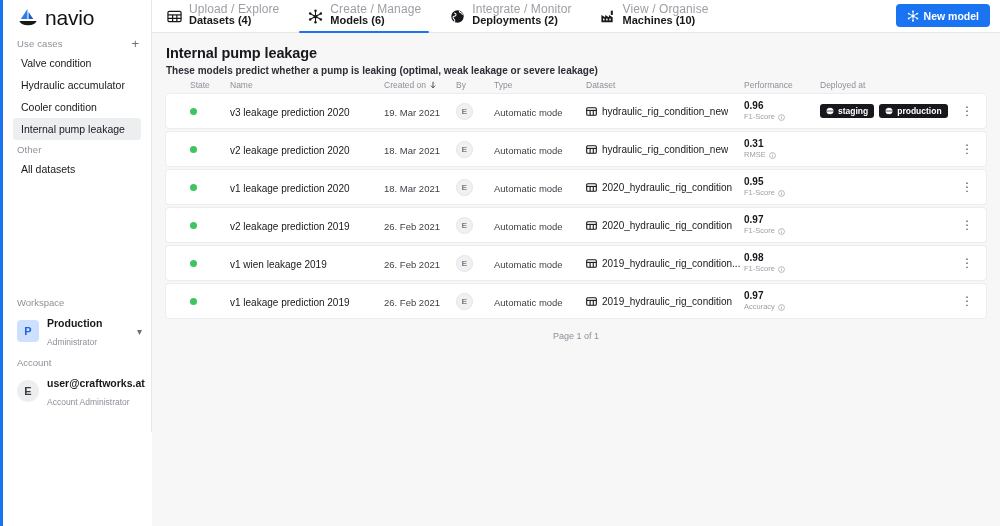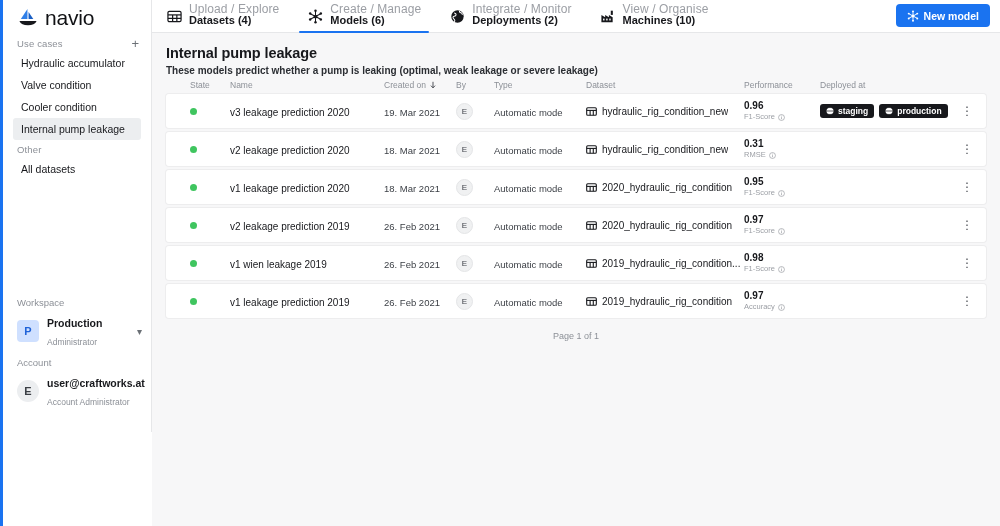--- a/index.html
+++ b/index.html
@@ -160,22 +160,22 @@
       </span>
       <span class="logo-text">navio</span>
     </div>
 
     <div class="section-head">
       <span class="lbl">Use cases</span>
       <span class="plus-icon">+</span>
     </div>
 
     <nav>
+      <div class="nav-item">Valve condition</div>
       <div class="nav-item">Hydraulic accumulator</div>
-      <div class="nav-item">Valve condition</div>
       <div class="nav-item">Cooler condition</div>
       <div class="nav-item active">Internal pump leakage</div>
     </nav>
 
     <div class="section-head">
       <span class="lbl">Other</span>
     </div>
     <nav>
       <div class="nav-item">All datasets</div>
     </nav>

